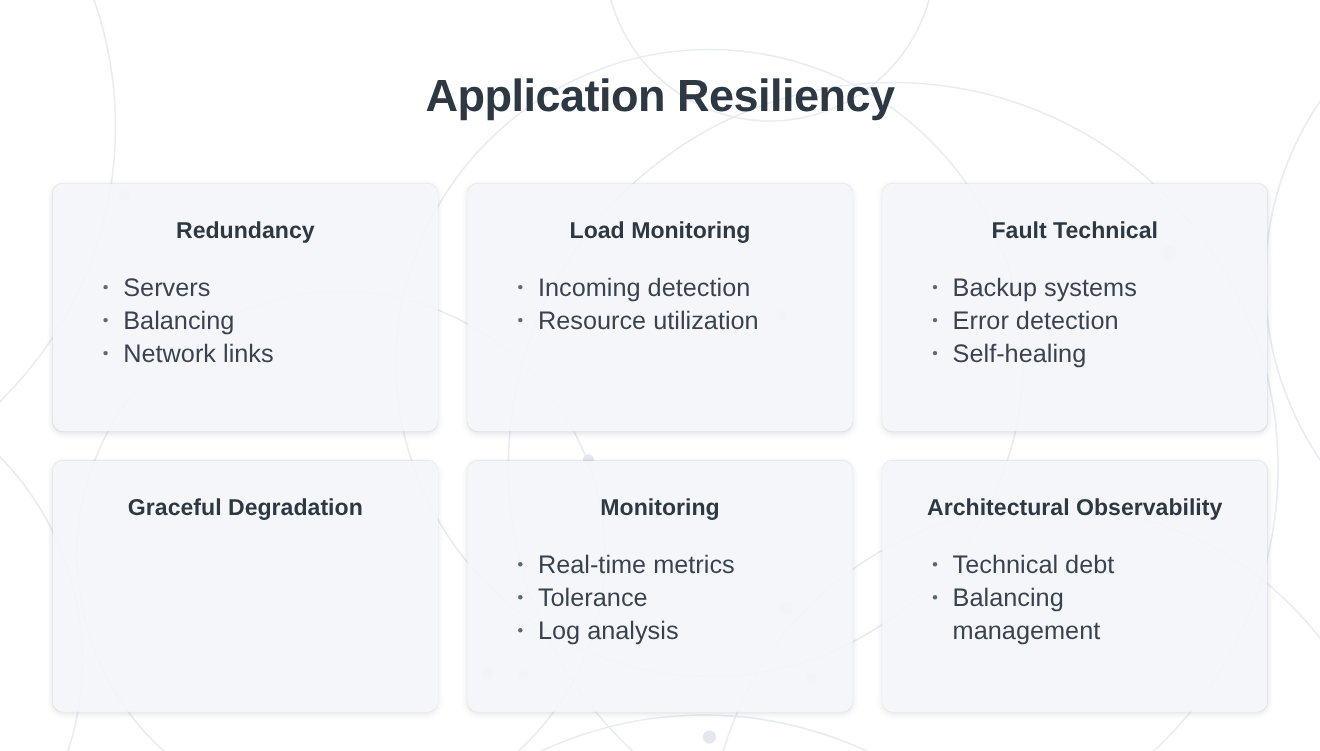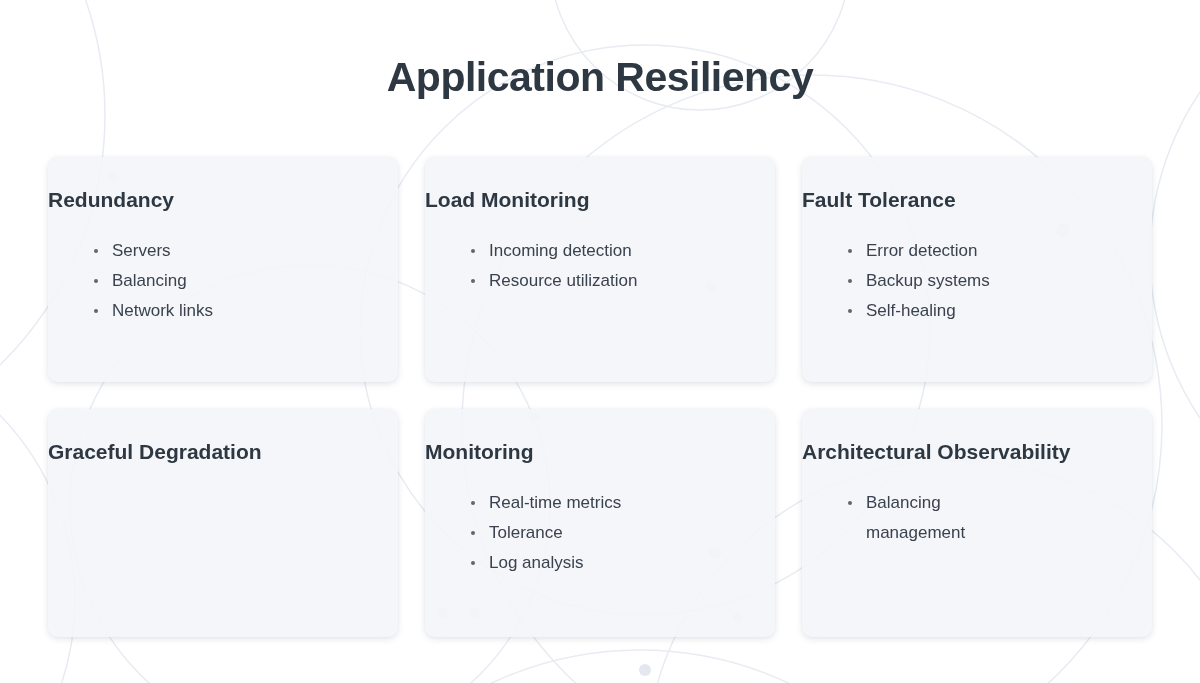--- a/index.html
+++ b/index.html
@@ -18,21 +18,21 @@
     font-family:"Liberation Sans", sans-serif;
     position:relative;
     overflow:hidden;
   }
   .bg{
     position:absolute;left:0;top:0;width:1200px;height:683px;
     z-index:0;
   }
   .slide{position:relative;z-index:1;width:100%;height:100%;}
   .page-title{
-    margin:2px;
+    margin:12px;
     padding-top:52px;
     text-align:center;
     font-size:41px;
     font-weight:700;
     letter-spacing:-0.5px;
     color:var(--heading);
   }
   .grid{
     position:absolute;
     left:48px;top:155px;
@@ -43,35 +43,35 @@
     column-gap:27px;
     row-gap:27px;
   }
   .card{
     background:var(--card-bg);
     border-radius:10px;
     box-shadow:0 2px 6px rgba(80,90,110,0.16), 0 0 1px rgba(80,90,110,0.12);
   }
   .card h2{
     margin:31px 0 0;
-    text-align:left;
+    text-align:center;
     font-size:21px;
     font-weight:700;
     line-height:24px;
     color:var(--heading);
   }
   .card ul{
     list-style:none;
     margin:24px 0 0;
     padding:0 18px 0 44px;
   }
   .card li{
     position:relative;
     padding-left:20px;
-    font-size:17px;
+    font-size:23px;
     line-height:30px;
     color:var(--text);
   }
   .card li .dot{
     position:absolute;
     left:2px;top:13px;
     width:4px;height:4px;
     border-radius:50%;
     background:var(--bullet);
   }
@@ -121,42 +121,43 @@
 
   <article class="card">
     <h2>Load Monitoring</h2>
     <ul>
           <li><span class="dot"></span><span class="itext">Incoming detection</span></li>
           <li><span class="dot"></span><span class="itext">Resource utilization</span></li>
         </ul>
   </article>
 
   <article class="card">
-    <h2>Fault Tolerance</h2>
+    <h2>Fault Technical</h2>
     <ul>
+          <li><span class="dot"></span><span class="itext">Backup systems</span></li>
           <li><span class="dot"></span><span class="itext">Error detection</span></li>
-          <li><span class="dot"></span><span class="itext">Backup systems</span></li>
           <li><span class="dot"></span><span class="itext">Self-healing</span></li>
         </ul>
   </article>
 
   <article class="card">
     <h2>Graceful Degradation</h2>
   </article>
 
   <article class="card">
     <h2>Monitoring</h2>
     <ul>
           <li><span class="dot"></span><span class="itext">Real-time metrics</span></li>
           <li><span class="dot"></span><span class="itext">Tolerance</span></li>
           <li><span class="dot"></span><span class="itext">Log analysis</span></li>
         </ul>
   </article>
 
   <article class="card">
     <h2>Architectural Observability</h2>
     <ul>
+          <li><span class="dot"></span><span class="itext">Technical debt</span></li>
           <li><span class="dot"></span><span class="itext">Balancing
 management</span></li>
         </ul>
   </article>
 </section>
 </main>
 
 </body></html>

